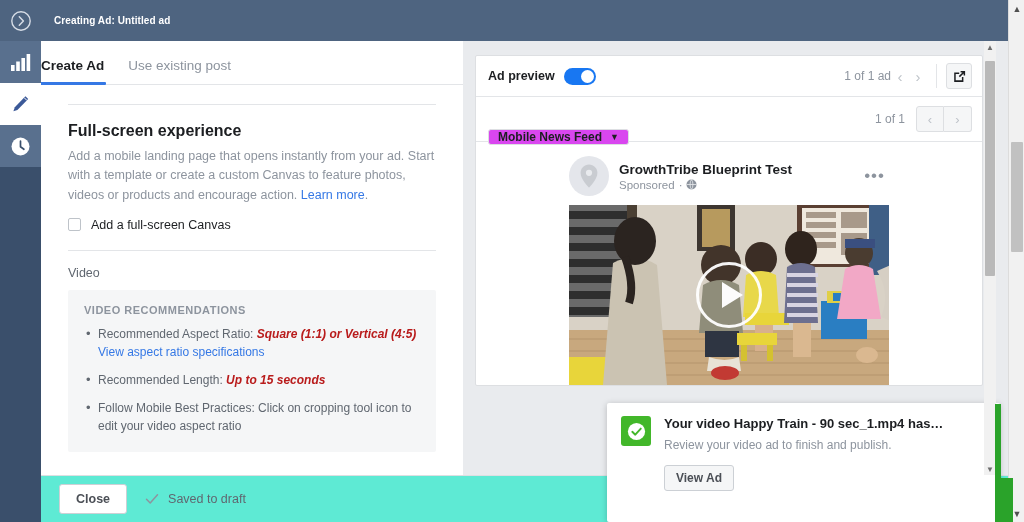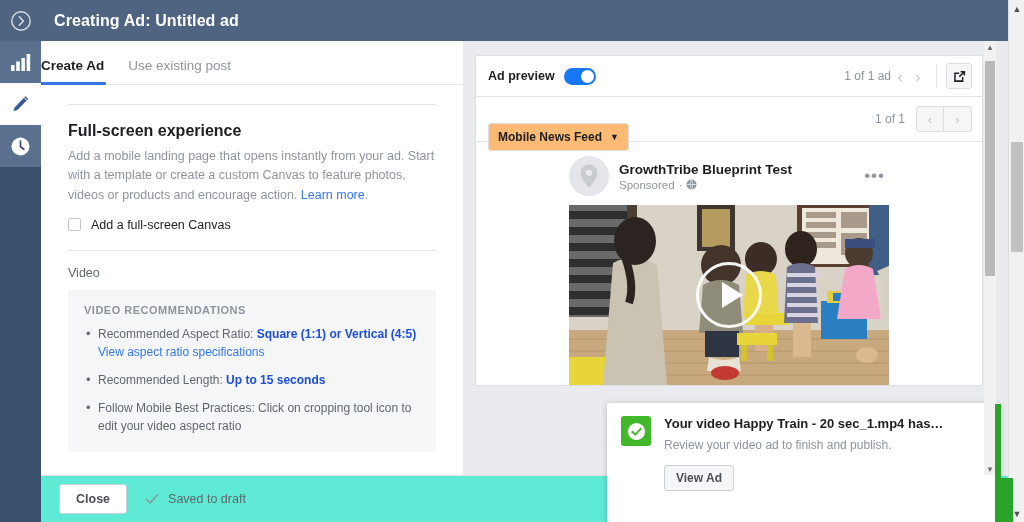--- a/index.html
+++ b/index.html
@@ -17,21 +17,21 @@
     background: #4e6480;
     display: flex; align-items: center;
   }
   .nav-toggle {
     width: 41px; height: 41px; flex: 0 0 41px;
     display: flex; align-items: center; justify-content: center;
     cursor: pointer;
   }
   .circ-chev { display:block; }
   .topbar-title {
-    color: #ffffff; font-size: 16px; font-weight: bold;
+    color: #ffffff; font-size: 10px; font-weight: bold;
     letter-spacing: .1px; margin-left: 13px; white-space: nowrap;
   }
 
   
   .rail {
     position: absolute; left: 0; top: 41px; width: 41px; height: 481px;
     background: #3a4f6b;
   }
   .rail-item {
     width: 41px; height: 42px;
@@ -90,21 +90,21 @@
   .recs ul { list-style: none; }
   .recs li {
     font-size: 12px; color: #606770; line-height: 1.55;
     position: relative; padding-left: 14px; margin-top: 9px;
   }
   .recs li:first-child { margin-top: 0; }
   .recs li:before {
     content: "•"; position: absolute; left: 2px; top: -1px;
     color: #606770; font-size: 13px;
   }
-  .recs b { color: #1d4ed8; font-weight: bold; }
+  .recs b { color: #b91c1c; font-weight: bold; font-style: italic; }
   .clear-row { text-align: left; margin-top: 24px; }
   .clear-row span { font-size: 12.5px; color: #3578e5; cursor: pointer; }
 
   
   .rightpanel {
     position: absolute; left: 463px; top: 41px; width: 545px; height: 434px;
     background: #e9ebee; overflow: hidden;
   }
   .preview-card {
     position: absolute; left: 12px; top: 14px; width: 508px; background: #fff;
@@ -134,21 +134,21 @@
     width: 26px; height: 26px; border: 1px solid #dddfe2; border-radius: 3px;
     background: #f5f6f7; display:flex; align-items:center; justify-content:center;
     cursor:pointer;
   }
 
   .pv-sub {
     height: 45px; display:flex; align-items:center; padding: 0 10px 0 12px;
     border-bottom: 1px solid #e3e5e8;
   }
   .placement-btn {
-    height: 28px; background:#fdba74; border:1px solid #dddfe2; border-radius:3px;
+    height: 16px; background:#d946ef; border:1px solid #dddfe2; border-radius:3px;
     font-size: 12px; font-weight: bold; color:#1c1e21;
     display:flex; align-items:center; padding: 0 9px; cursor:pointer;margin-top:36px;
   }
   .placement-btn .caret { margin-left: 8px; font-size: 9px; }
   .pager {
     display:flex; margin-left: 11px;
   }
   .pager div {
     width: 28px; height: 26px; border:1px solid #dddfe2; background:#f5f6f7;
     display:flex; align-items:center; justify-content:center;
@@ -498,21 +498,21 @@
 
   <div class="toast">
     <div class="toast-row">
       <div class="toast-ico">
         <svg width="19" height="19" viewBox="0 0 19 19">
           <circle cx="9.5" cy="9.5" r="8.6" fill="#ffffff"></circle>
           <path d="M5.3 9.8 L8.3 12.7 L13.8 6.6" fill="none" stroke="#42b72a" stroke-width="1.9" stroke-linecap="round" stroke-linejoin="round"></path>
         </svg>
       </div>
       <div class="toast-txt">
-        <div class="toast-title">Your video Happy Train - 20 sec_1.mp4 has…</div>
+        <div class="toast-title">Your video Happy Train - 90 sec_1.mp4 has…</div>
         <div class="toast-desc">Review your video ad to finish and publish.</div>
       </div>
     </div>
     <div class="toast-btn">View Ad</div>
   </div>
 
   <div class="scroll-inner">
     <div class="arr" style="top:0">▲</div>
     <div class="thumb"></div>
     <div class="arr" style="bottom:0">▼</div>

